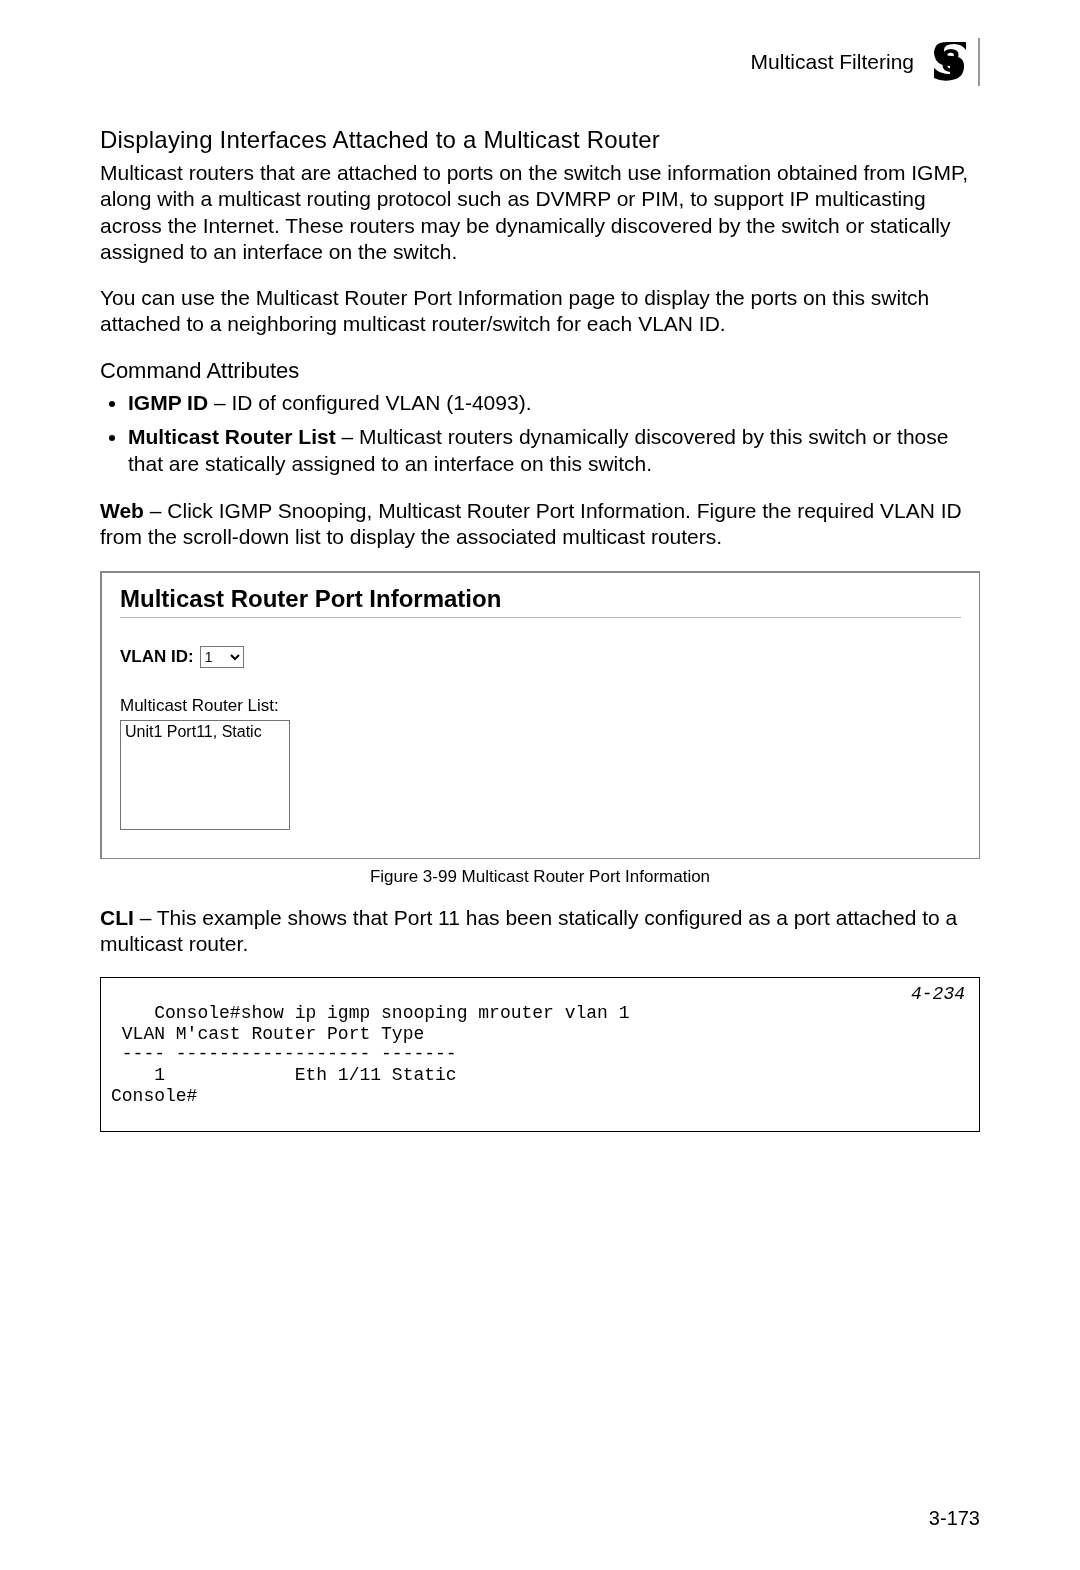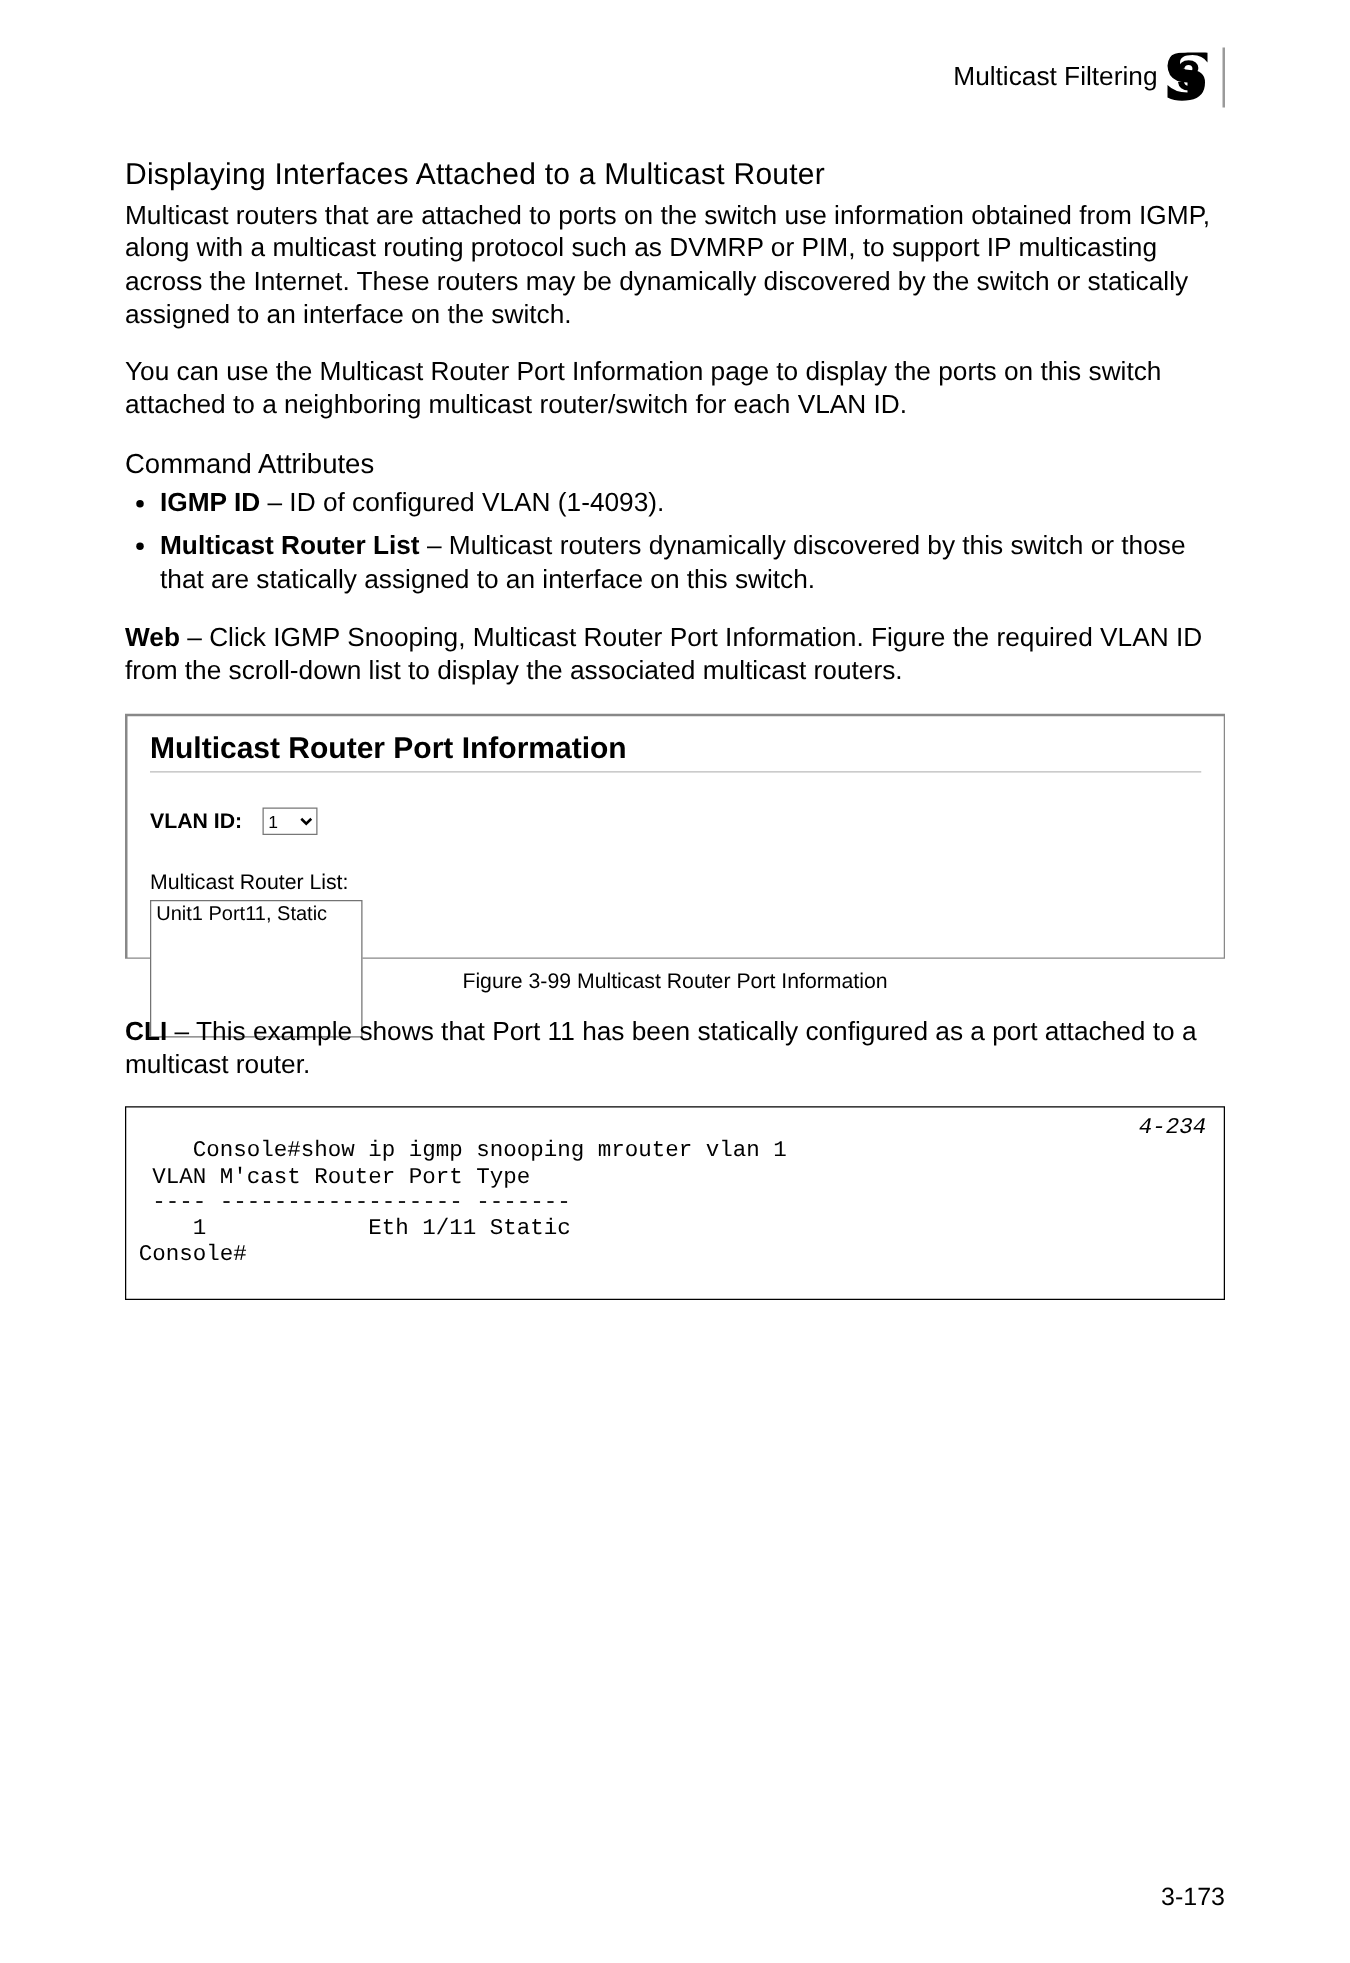--- a/index.html
+++ b/index.html
@@ -14,20 +14,21 @@
     position: relative;
     width: 1080px;
     height: 1570px;
     box-sizing: border-box;
     padding: 38px 100px 50px 100px;
   }
   .top-header {
     display: flex;
     justify-content: flex-end;
     align-items: center;
+    gap: 12px;
     margin-bottom: 40px;
     padding-right: 0;
   }
   .top-header-text {
     font-size: 21px;
   }
   .chapter-badge {
     width: 54px;
     height: 48px;
     border-right: 2px solid #9a9a9a;
@@ -61,38 +62,38 @@
   }
   ul.attr-list li { margin-bottom: 8px; }
   .bold-run { font-weight: bold; }
   .screenshot-frame {
     border: 1px solid #888;
     border-top-width: 2px;
     border-left-width: 2px;
     padding: 12px 18px 18px 18px;
     margin: 10px 0 8px 0;
     background: #fff;
-    height: 196px;
+    height: 288px;
     box-sizing: border-box;
   }
   .screenshot-title {
     font-family: Arial, Helvetica, sans-serif;
     font-weight: bold;
     font-size: 24px;
     margin: 0 0 4px 0;
   }
   .screenshot-hr {
     border: none;
     border-top: 1px solid #bbb;
     margin: 2px 0 28px 0;
   }
   .vlan-row {
     display: flex;
     align-items: center;
-    gap: 16px;
+    gap: 6px;
     margin-bottom: 28px;
     font-family: Arial, Helvetica, sans-serif;
   }
   .vlan-label {
     font-weight: bold;
     font-size: 17px;
   }
   .vlan-select {
     font-size: 14px;
     height: 22px;

